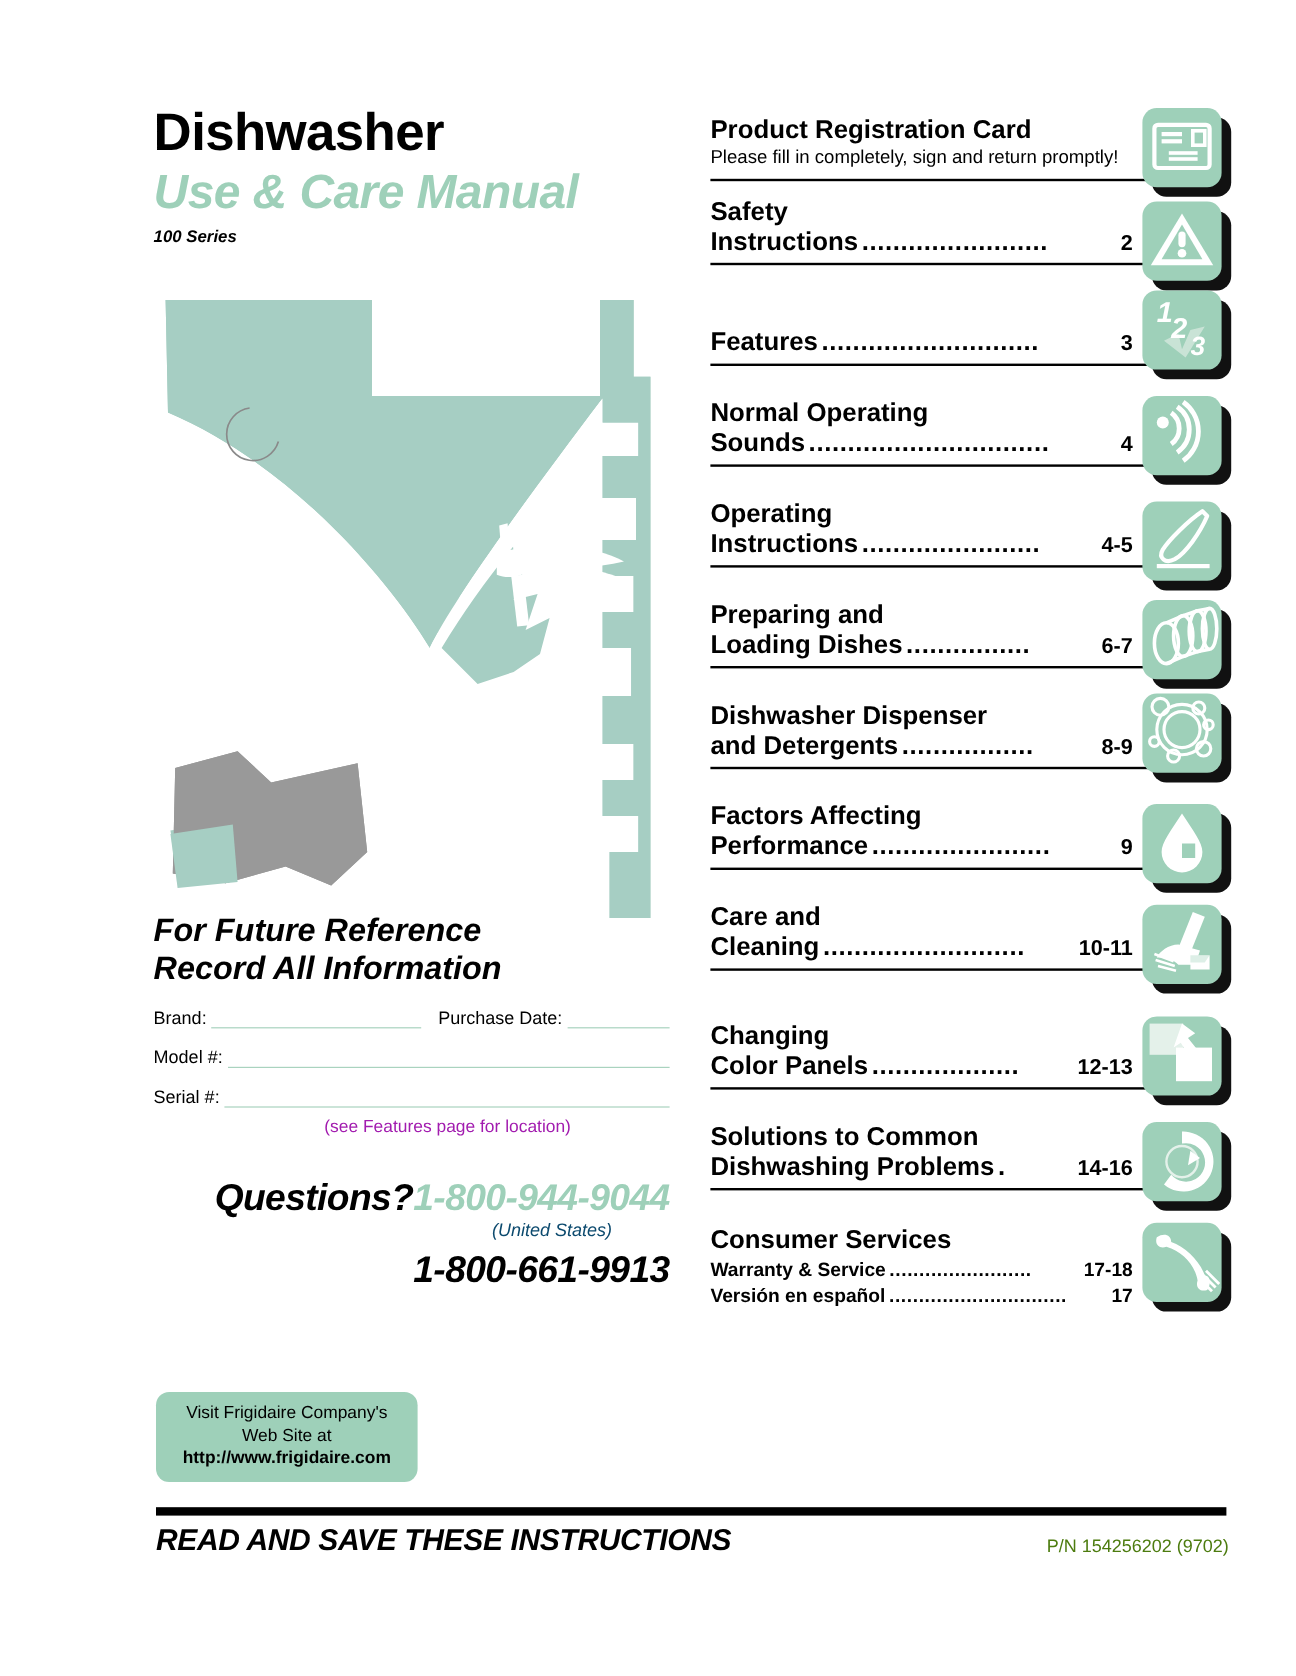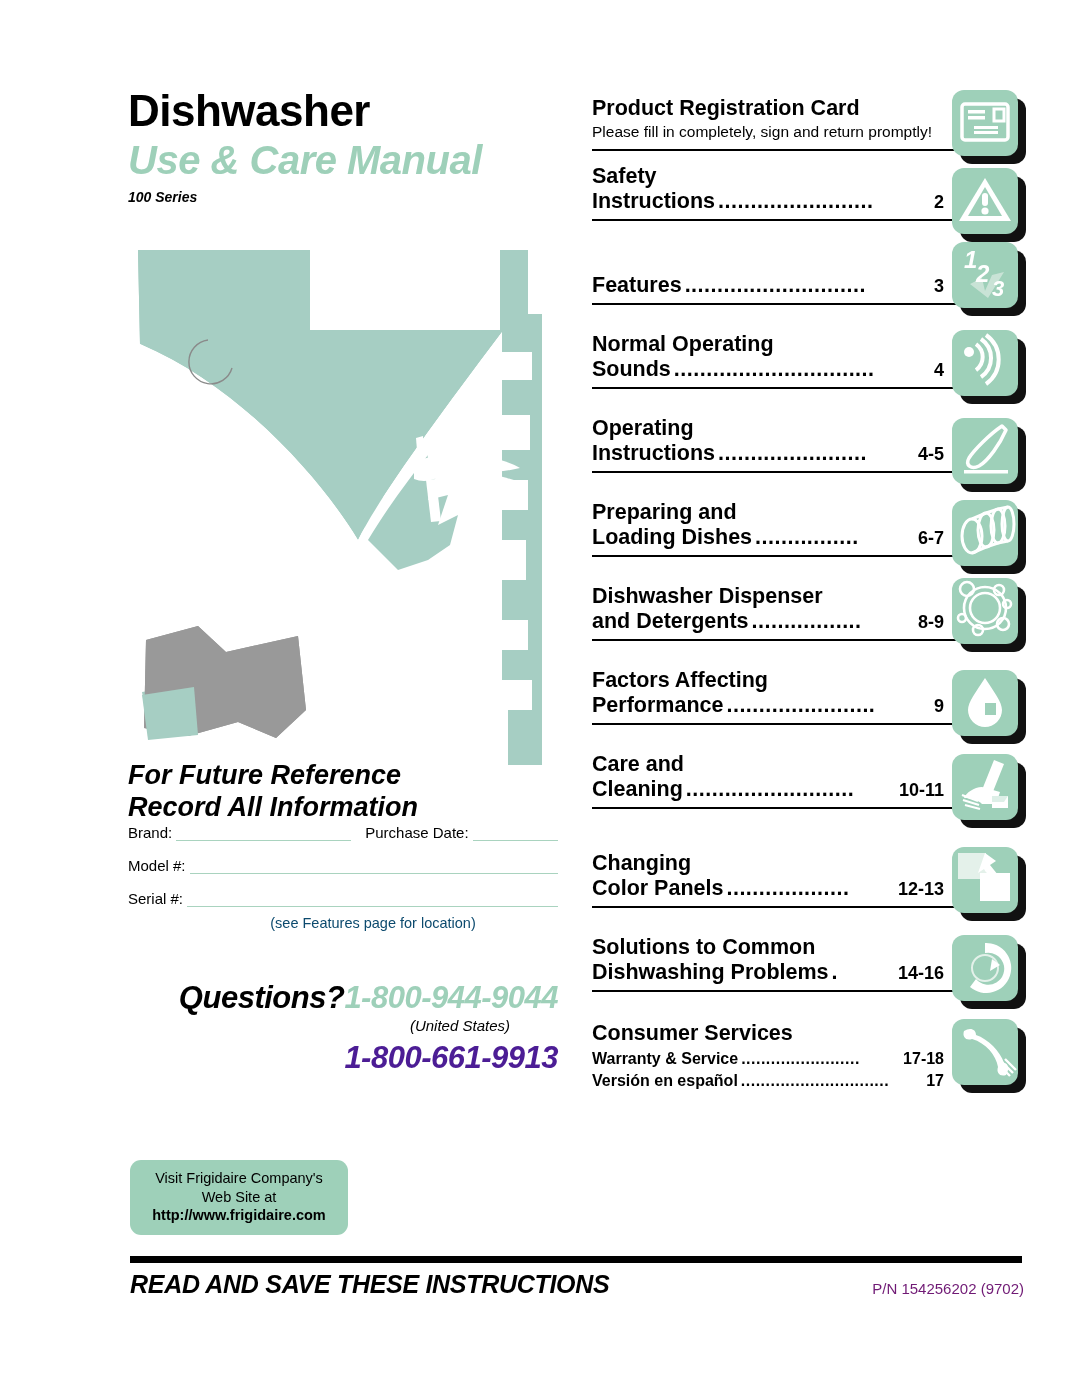--- a/index.html
+++ b/index.html
@@ -32,42 +32,42 @@
   
   .illus { position: absolute; left: 128px; top: 240px; width: 440px; height: 525px; }
   .illus svg { display: block; width: 100%; height: 100%; }
 
   
   .record { position: absolute; left: 128px; top: 760px; width: 430px; }
   .record-head {
     font-size: 27px; font-weight: bold; font-style: italic;
     color: #000; line-height: 1.18;
   }
-  .rec-rows { margin-top: 0; }
+  .rec-rows { margin-top: 16px; }
   .rec-row { display: flex; align-items: flex-end; font-size: 15px; color: #000; margin-bottom: 16px; }
   .rec-label { white-space: nowrap; padding-right: 4px; }
   .rec-line { flex: 1; border-bottom: 1.5px solid #a9d3bf; height: 17px; }
   .rec-line.short { flex: 0 0 175px; }
   .rec-line.gap { flex: 0 0 14px; border-bottom: none; }
-  .rec-note { font-size: 14.5px; color: #0c4a6e; text-align: center; margin-top: -8px; padding-left: 60px; }
+  .rec-note { font-size: 14.5px; color: #a21caf; text-align: center; margin-top: -8px; padding-left: 60px; }
 
   
   .questions { position: absolute; left: 128px; top: 980px; width: 430px; text-align: right; }
   .q-line1 { white-space: nowrap; }
   .q-label {
     font-size: 31px; font-weight: bold; font-style: italic; color: #000;
     letter-spacing: -0.5px;
   }
   .q-phone {
     font-size: 31px; font-weight: bold; font-style: italic; color: #9ed0b9;
     letter-spacing: -0.5px;
   }
-  .q-note { font-size: 15px; font-style: italic; color: #000000; margin-top: 1px; padding-right: 48px; }
+  .q-note { font-size: 15px; font-style: italic; color: #0c4a6e; margin-top: 1px; padding-right: 48px; }
   .q-phone2 {
-    font-size: 31px; font-weight: bold; font-style: italic; color: #4c1d95;
+    font-size: 31px; font-weight: bold; font-style: italic; color: #000000;
     letter-spacing: -0.5px; margin-top: 6px;
   }
   .q-note2 { font-size: 15px; font-style: italic; color: #000; margin-top: 1px; padding-right: 44px; }
 
   
   .website {
     position: absolute; left: 130px; top: 1160px;
     width: 218px; padding: 9px 8px 10px;
     background: #9ed0b9; border-radius: 11px;
     text-align: center; font-size: 14.5px; color: #000; line-height: 1.28;
@@ -112,21 +112,21 @@
 
   
   .foot-rule { position: absolute; left: 130px; top: 1256px; width: 892px; height: 7px; background: #000; }
   .foot-text {
     position: absolute; left: 130px; top: 1270px;
     font-size: 25px; font-weight: bold; font-style: italic; color: #000;
     letter-spacing: -0.3px;
   }
   .foot-pn {
     position: absolute; right: 56px; top: 1280px;
-    font-size: 15px; color: #701a75;
+    font-size: 15px; color: #4d7c0f;
   }
 </style>
 </head>
 <body>
 
 <div class="page">
 
   <div class="left-col">
     <div class="main-title">Dishwasher</div>
     <div class="sub-title">Use &amp; Care Manual</div>

